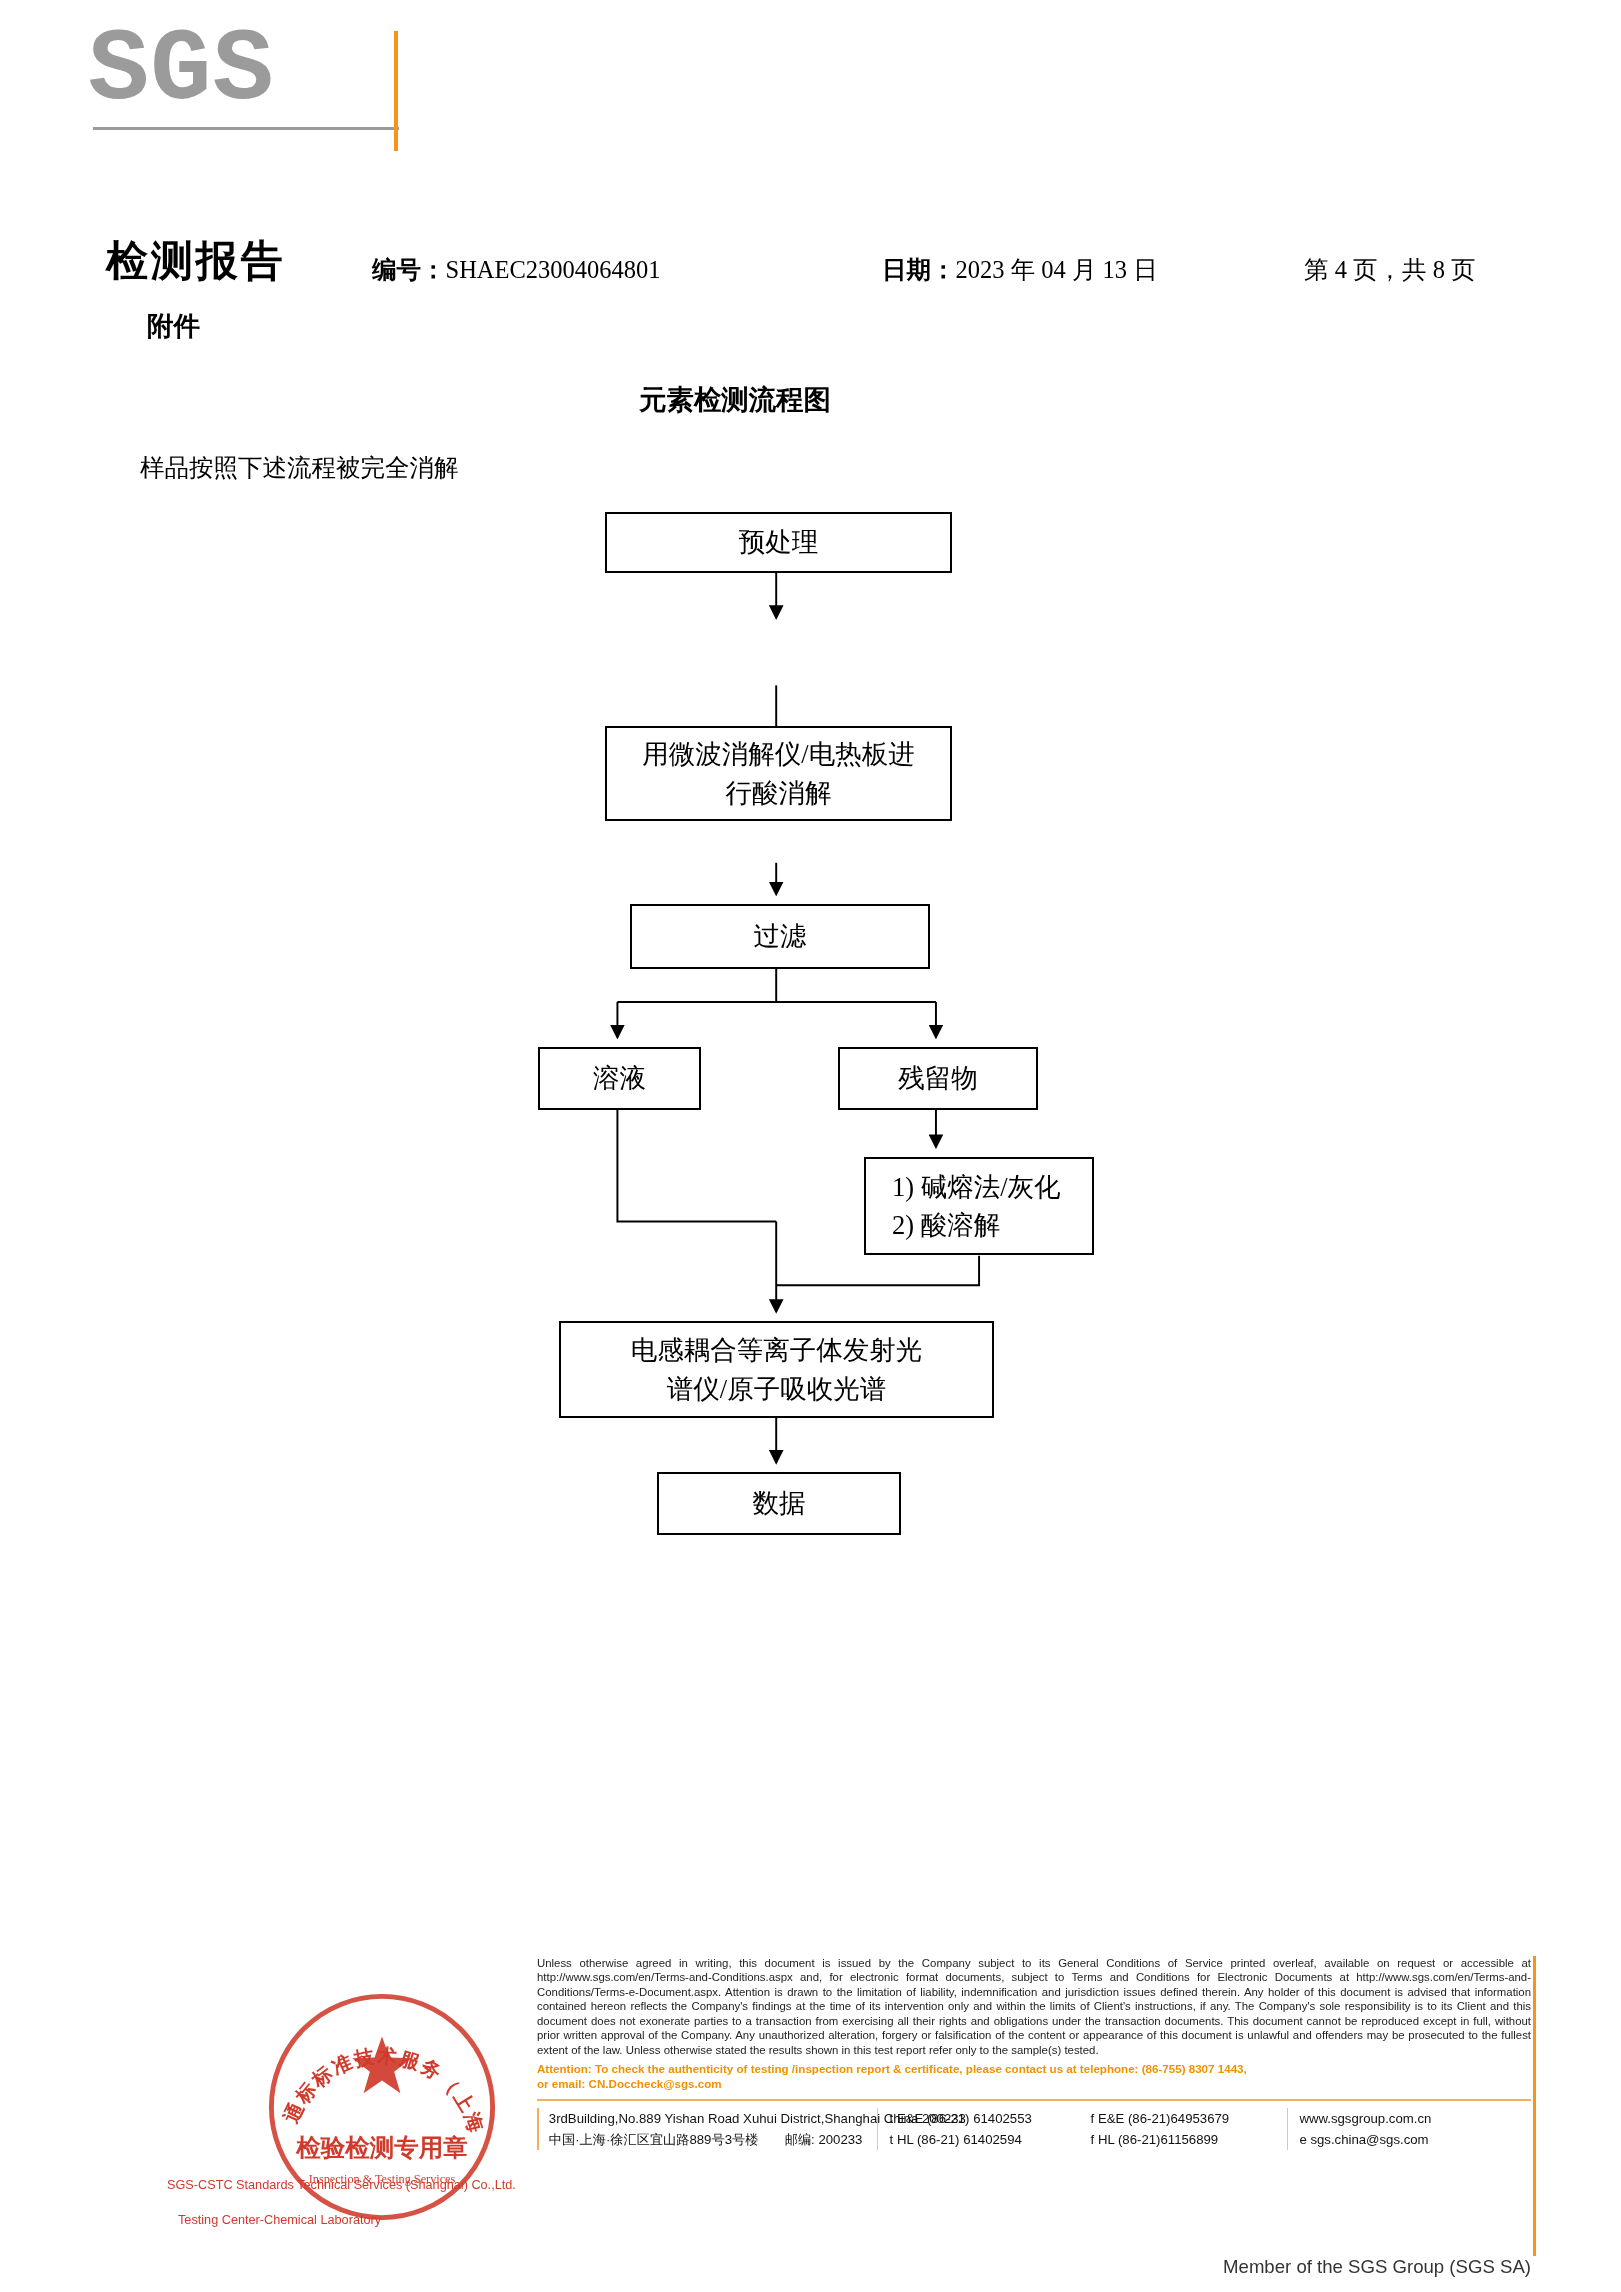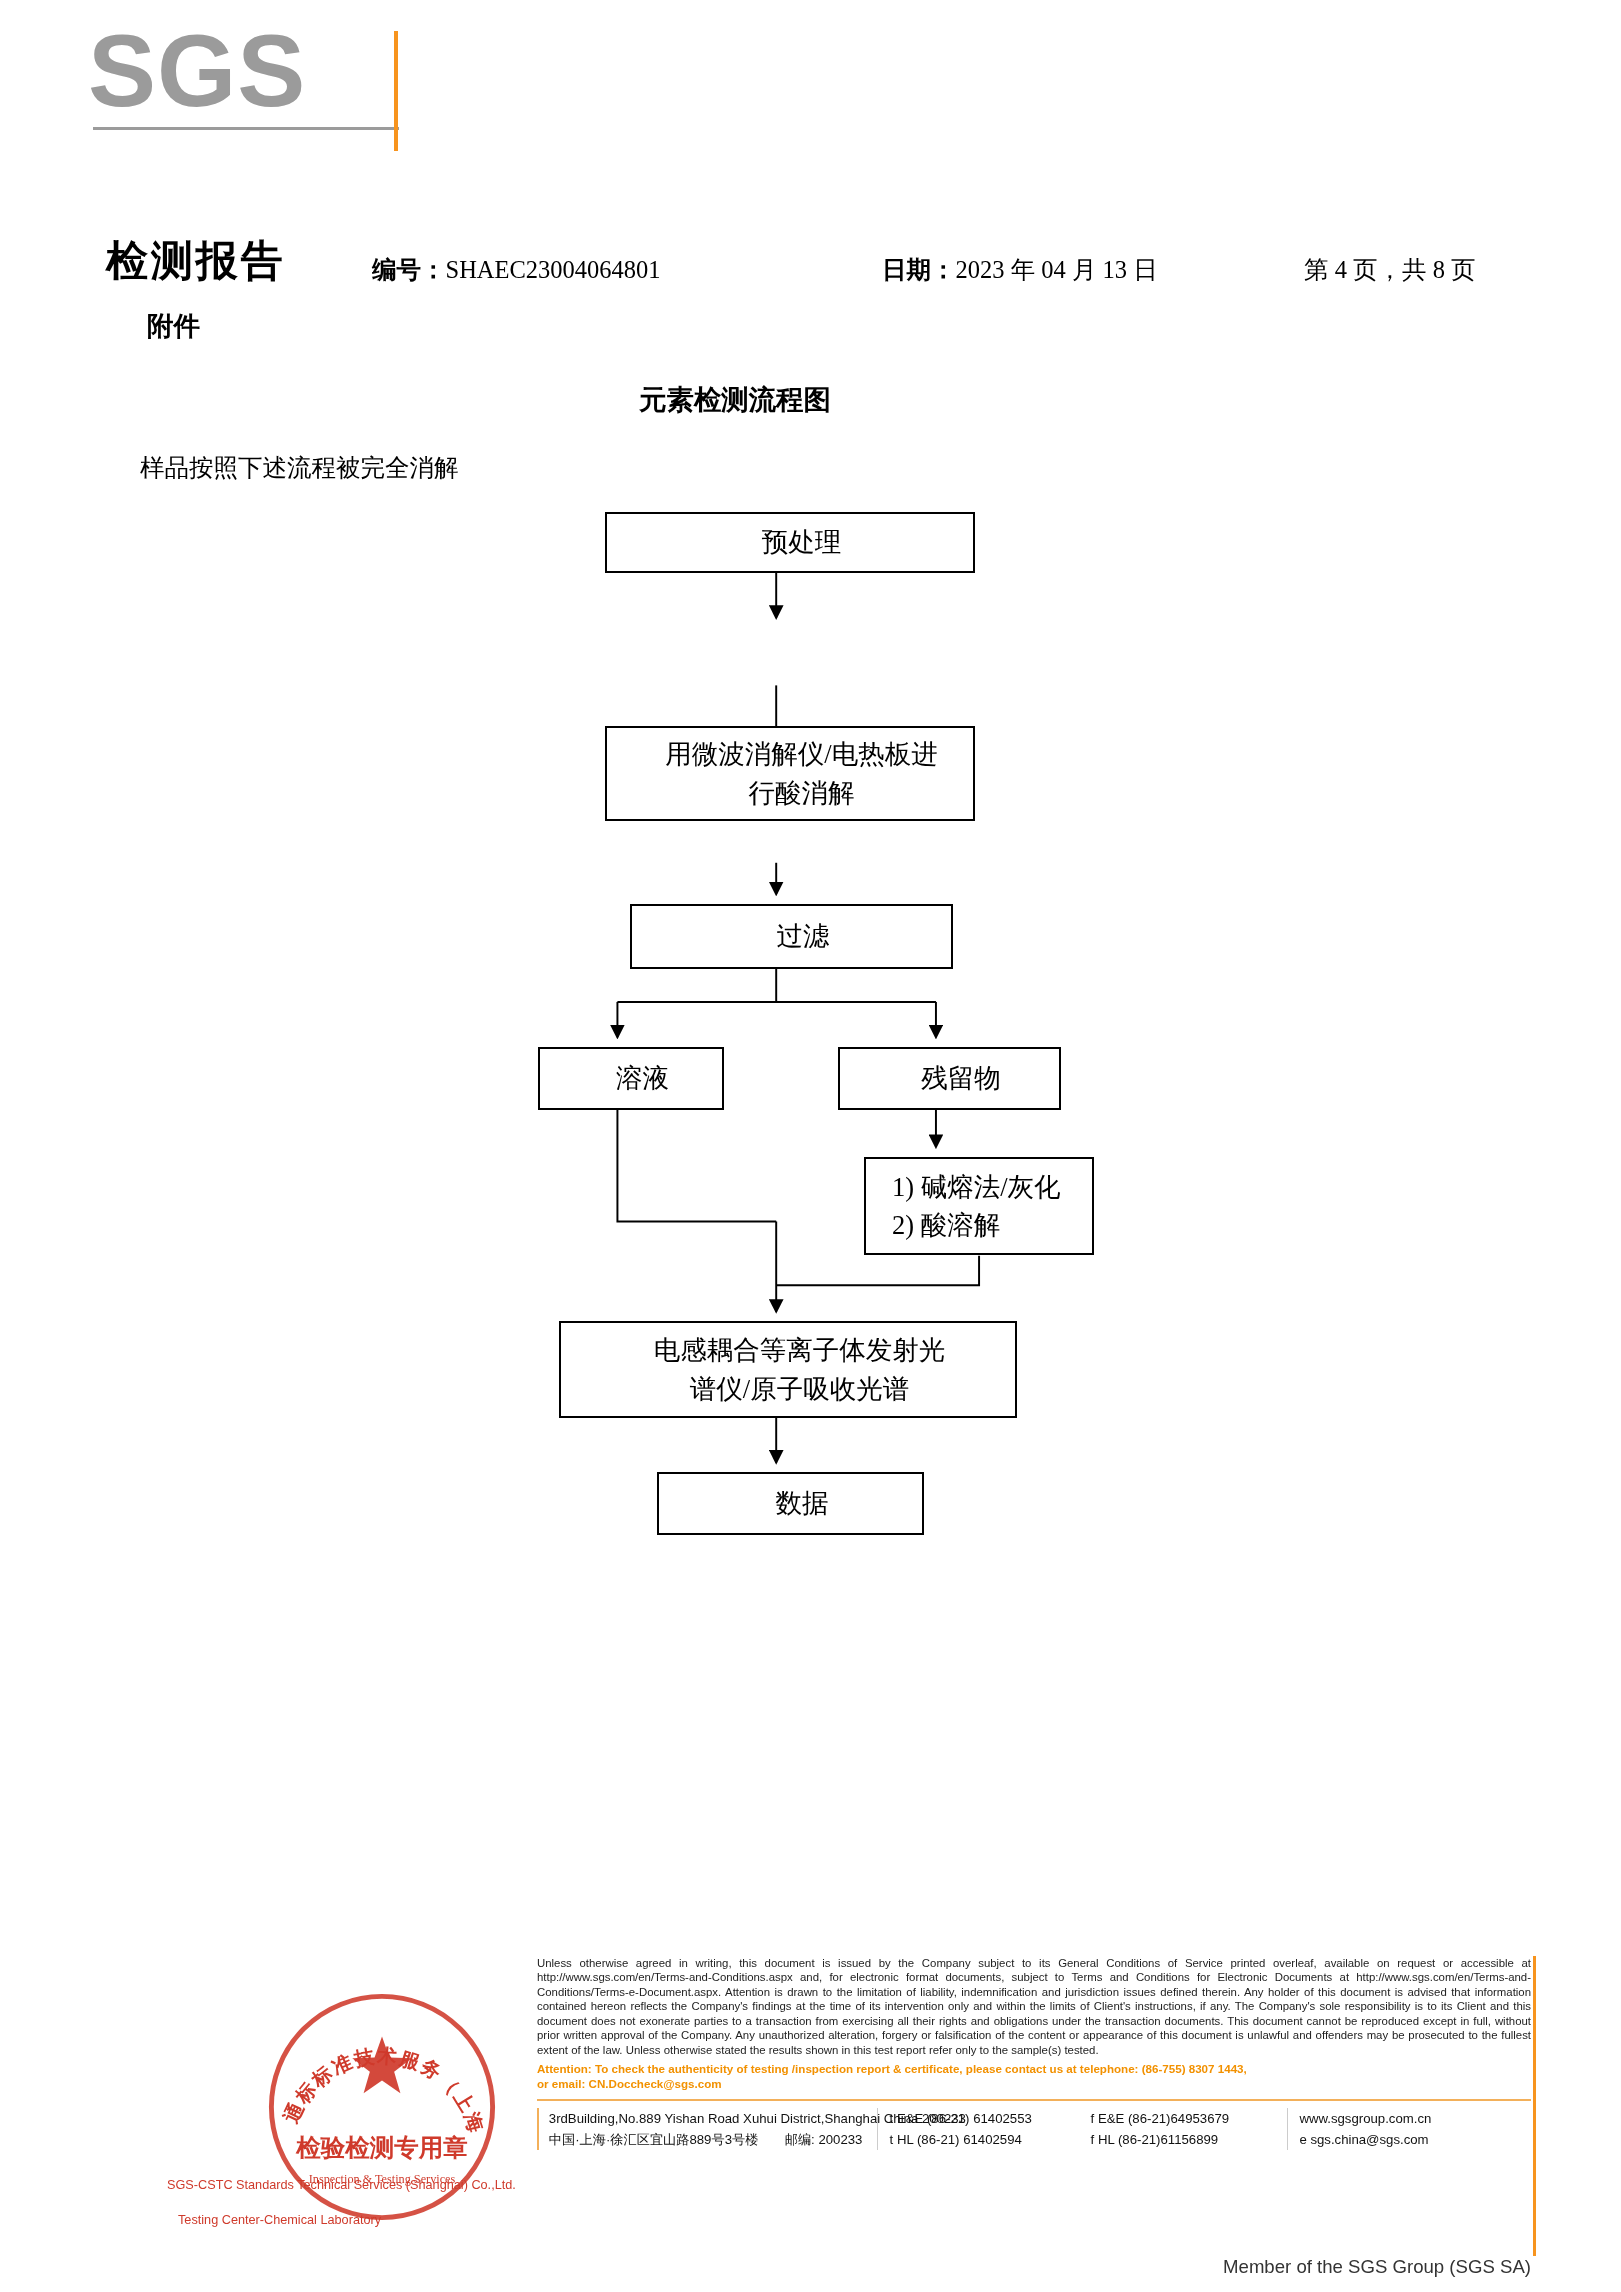--- a/index.html
+++ b/index.html
@@ -1,41 +1,41 @@
 <!DOCTYPE html>
 <html><head>
 <meta charset="utf-8">
 <style>
   html,body{margin:0;padding:0;background:#e8e8e8;}
   .page{position:relative;width:1621px;height:2293px;background:#ffffff;margin:0 auto;
         font-family:"Liberation Serif","DejaVu Serif",serif;color:#000;overflow:hidden;}
   .abs{position:absolute;}
 
   
-  .logo-text{left:88px;top:19.6px;font-family:Liberation Sans, sans-serif;
+  .logo-text{left:88px;top:19.6px;font-family:Liberation Mono, monospace;
              font-weight:800;font-size:102px;line-height:1;color:#9b9b9b;letter-spacing:1px;}
   .logo-hline{left:93px;top:127px;width:306px;height:2.9px;background:#9b9b9b;}
   .logo-vline{left:394px;top:31px;width:3.9px;height:120px;background:#f7941e;}
 
   
   .report-title{left:106px;top:233px;font-size:42px;font-weight:bold;letter-spacing:2.9px;}
   .hdr{font-size:24.5px;white-space:nowrap;}
   .hdr b{font-weight:bold;}
   .hdr-no{left:372px;top:253px;}
   .hdr-date{left:882px;top:253px;}
   .hdr-page{left:1304px;top:253px;}
   .attachment{left:147px;top:308px;font-size:26.5px;font-weight:bold;}
 
   .flow-title{left:0;top:382px;width:1470px;text-align:center;font-size:27.4px;font-weight:bold;}
   .flow-intro{left:140px;top:451px;font-size:24.5px;}
 
   
   .flow-box{position:absolute;border:2px solid #000;background:#fff;display:flex;
             flex-direction:column;align-items:center;justify-content:center;
-            text-align:center;font-size:26.5px;line-height:1.45;padding-left:23px;}
+            text-align:center;font-size:26.5px;line-height:1.45;}
   .b1{left:605px;top:512px;width:343px;height:57px;}
   .b2{left:605px;top:627px;width:343px;height:57px;}
   .b3{left:605px;top:726px;width:343px;height:91px;text-align:right;}
   .b4{left:630px;top:904px;width:296px;height:61px;}
   .b5{left:538px;top:1047px;width:159px;height:59px;}
   .b6{left:838px;top:1047px;width:196px;height:59px;}
   .b7{left:864px;top:1157px;width:230px;height:98px;align-items:flex-start;
       padding-left:26px;box-sizing:border-box;text-align:left;}
   .b8{left:559px;top:1321px;width:431px;height:93px;}
   .b9{left:657px;top:1472px;width:240px;height:59px;align-items:center;}

